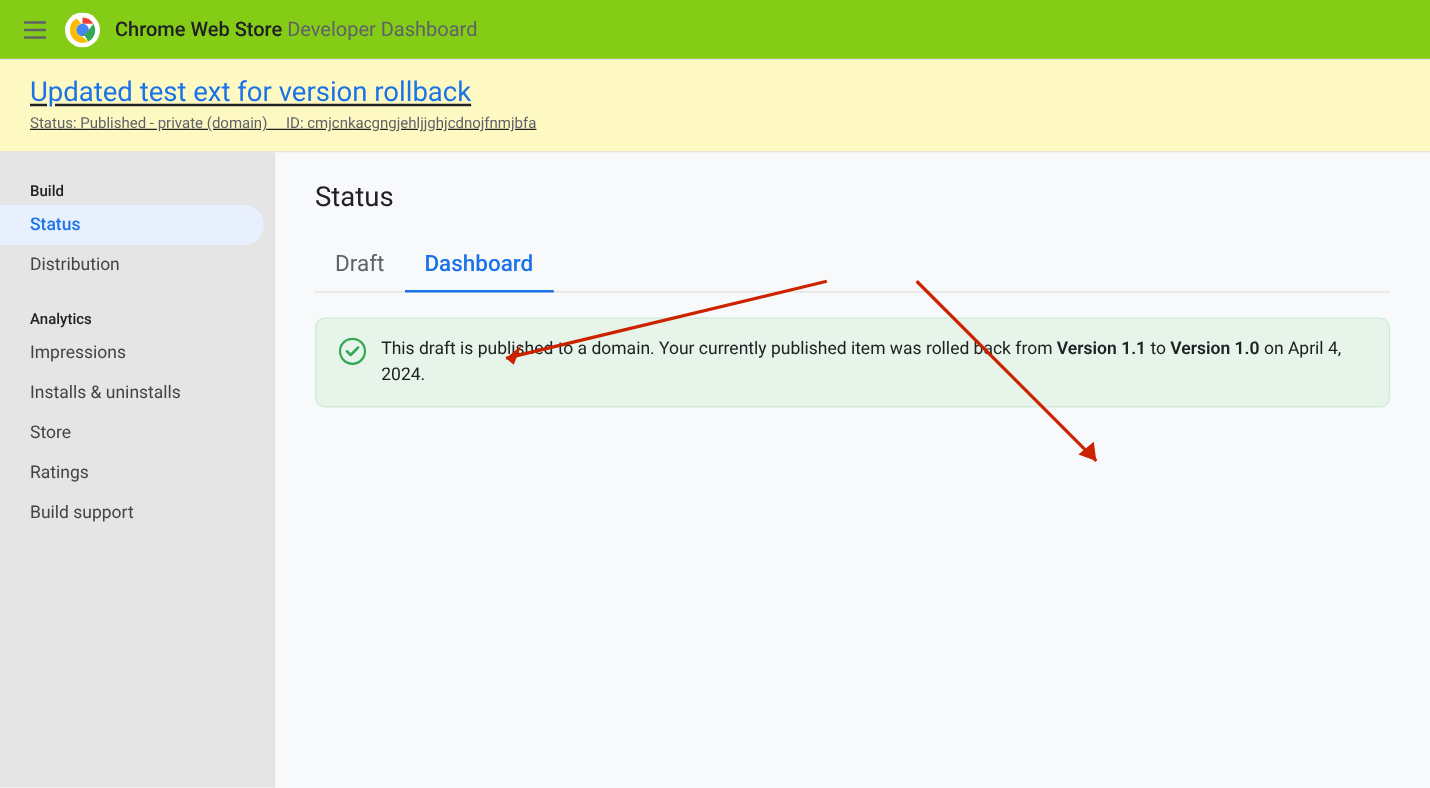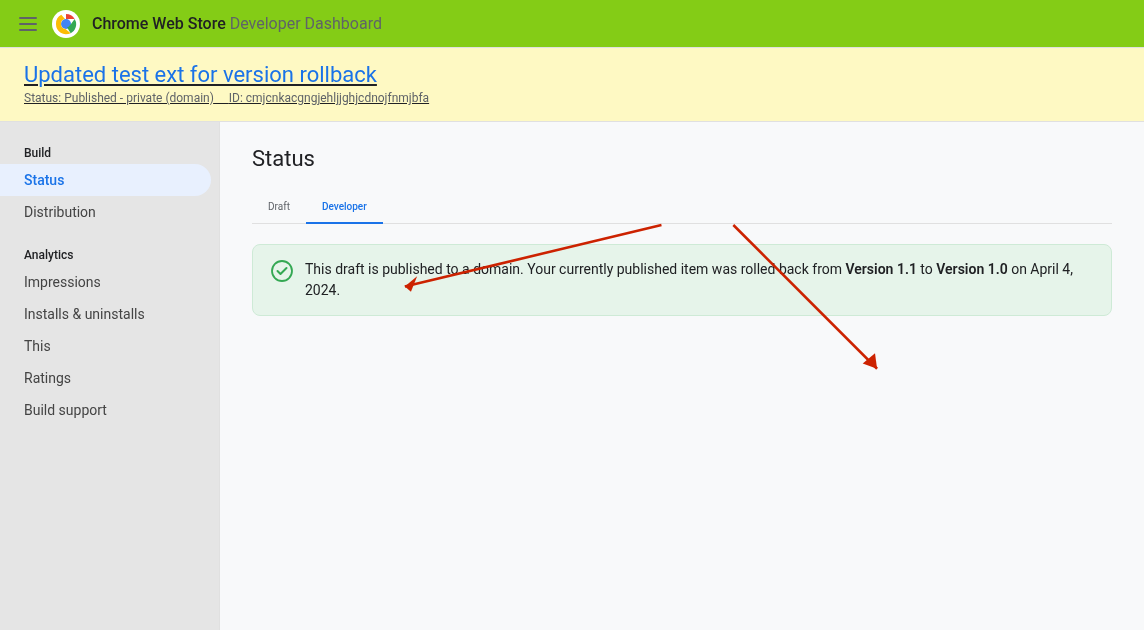--- a/index.html
+++ b/index.html
@@ -121,21 +121,21 @@
     }
 
     
     .tabs {
       display: flex;
       border-bottom: 1px solid #e0e0e0;
       margin-bottom: 20px;
     }
     .tab {
       padding: 10px 16px;
-      font-size: 10px;
+      font-size: 18px;
       color: #5f6368;
       cursor: pointer;
       border-bottom: 2px solid transparent;
       margin-bottom: -1px;
     }
     .tab.active {
       color: #1a73e8;
       border-bottom: 2px solid #1a73e8;
       font-weight: 500;
     }
@@ -218,36 +218,36 @@
     </div>
 
     <div class="sidebar-section-label" style="margin-top:12px;">Analytics</div>
     <div class="sidebar-item">
       <span>Impressions</span>
     </div>
     <div class="sidebar-item">
       <span>Installs &amp; uninstalls</span>
     </div>
     <div class="sidebar-item">
-      <span>This</span>
+      <span>Store</span>
     </div>
     <div class="sidebar-item">
       <span>Ratings</span>
     </div>
     <div class="sidebar-item">
       <span>Build support</span>
     </div>
   </nav>
 
   <main class="main" style="position:relative;">
     <h2>Status</h2>
 
     <div class="tabs">
       <div class="tab">Draft</div>
-      <div class="tab active">Developer</div>
+      <div class="tab active">Dashboard</div>
     </div>
 
     <div class="success-banner">
       <svg class="success-icon" viewBox="0 0 22 22" fill="none" xmlns="http://www.w3.org/2000/svg">
         <circle cx="11" cy="11" r="10" stroke="#34A853" stroke-width="1.8"></circle>
         <path d="M6.5 11 L9.5 14 L15.5 8" stroke="#34A853" stroke-width="2" stroke-linecap="round" stroke-linejoin="round"></path>
       </svg>
       <div class="msg">
         <span>This draft is published to a domain. Your currently published item was rolled back from </span><strong>Version 1.1</strong><span> to </span><strong>Version 1.0</strong><span> on April 4, 2024.</span>
       </div>

